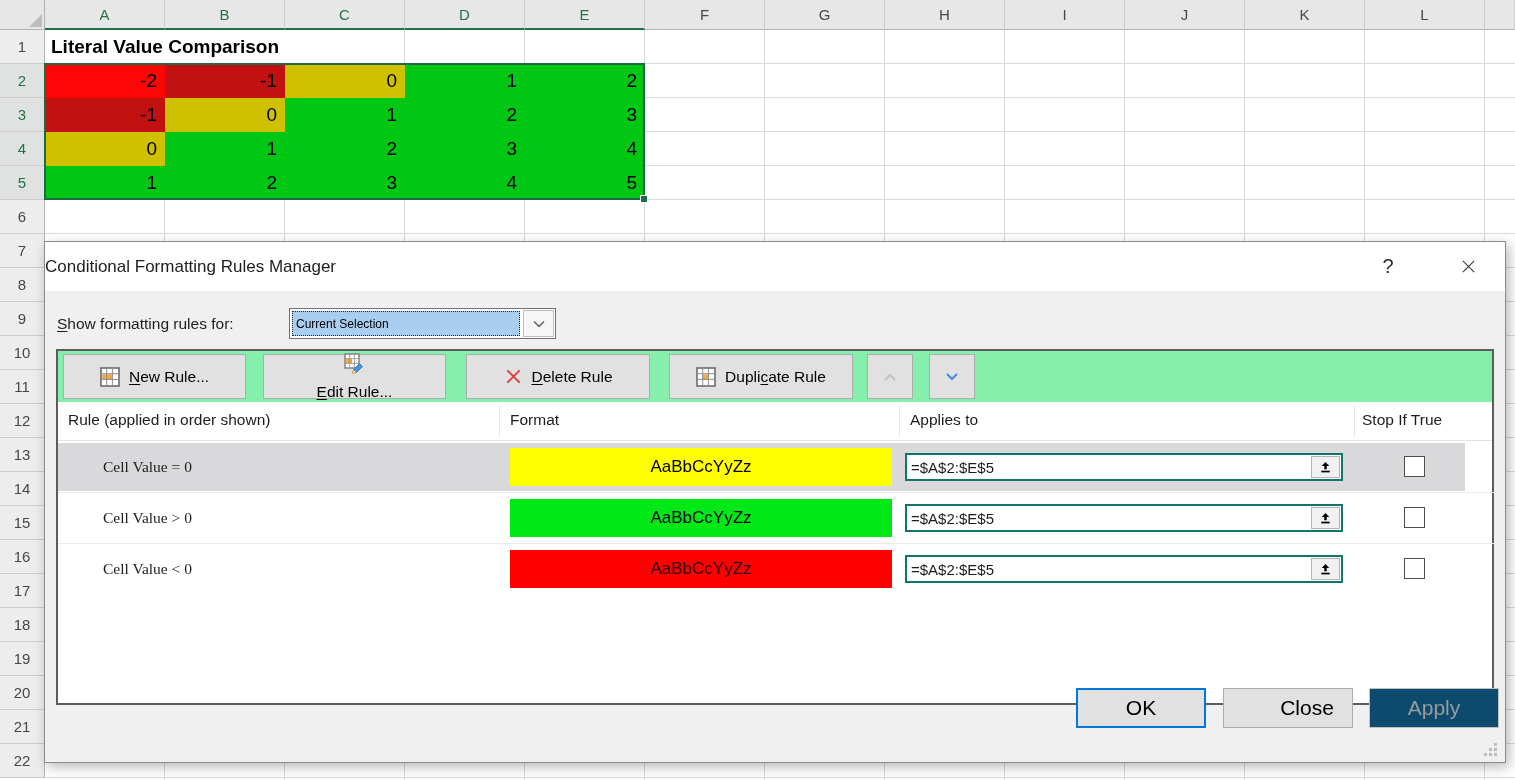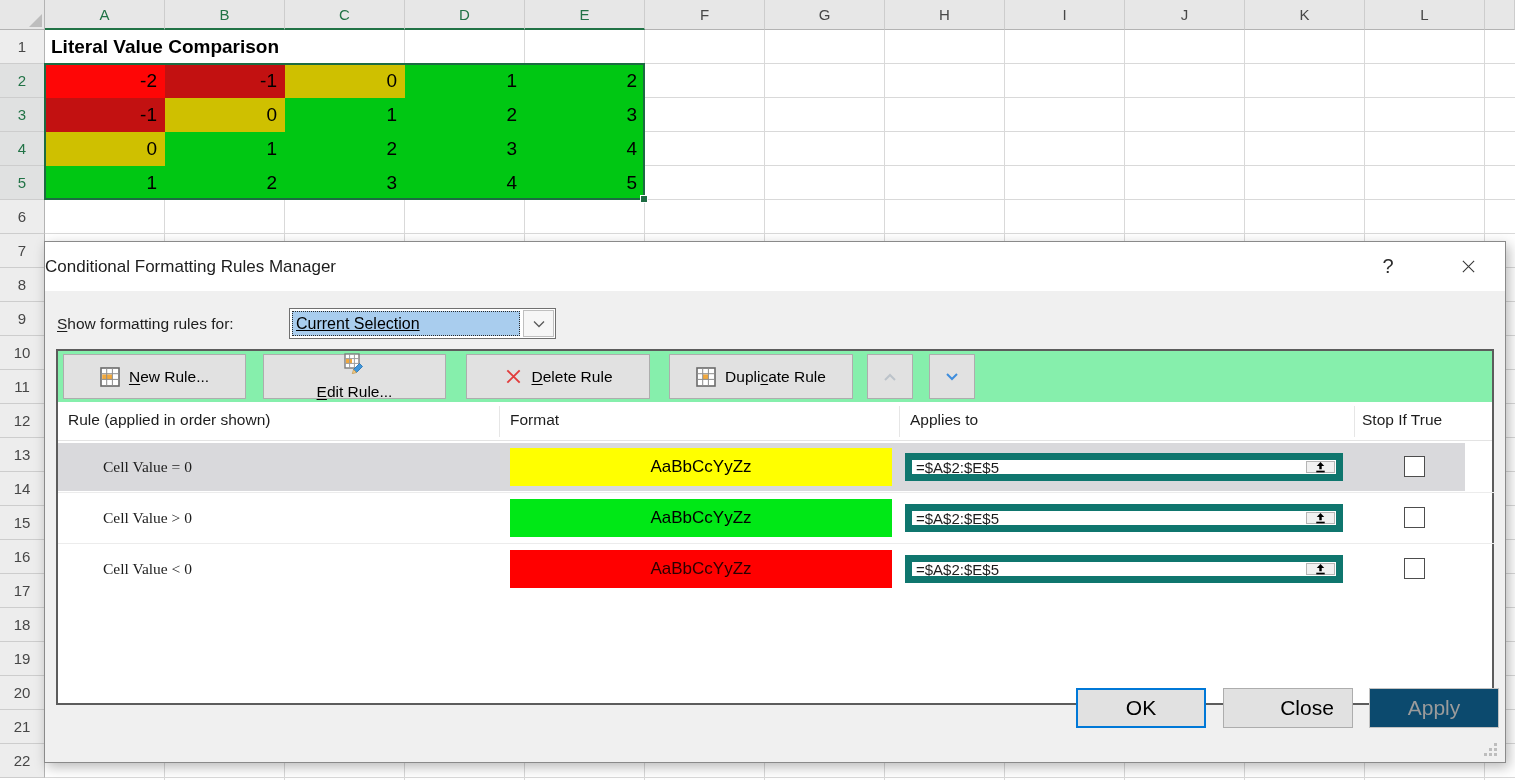--- a/index.html
+++ b/index.html
@@ -48,22 +48,22 @@
               display:flex; align-items:center; justify-content:center; cursor:default; }
   .dlg-close { position:absolute; left:1399px; top:0; width:48px; height:49px; background:none; border:none;
                display:flex; align-items:center; justify-content:center; cursor:default; }
 
   .show-row { position:absolute; left:12px; top:66px; height:31px; display:flex; align-items:center; }
   .show-label { font-size:15.5px; color:#1d1d1d; }
   .mn { text-decoration:underline; text-underline-offset:2px; }
   .combo { position:absolute; left:244px; top:66px; width:267px; height:31px; background:#fff;
            border:1px solid #707070; display:flex; }
   .combo-text { flex:1; margin:2px; background:var(--combo-highlight); outline:1px dotted #2b2b2b;
-                outline-offset:-1px; font-size:16px; color:#000; padding-left:4px;
-                display:flex; align-items:center;text-decoration:underline; }
+                outline-offset:-1px; font-size:12px; color:#000; padding-left:4px;
+                display:flex; align-items:center; }
   .combo-btn { width:31px; margin:1px; background:#f6f6f6; border:1px solid #bfbfbf;
                display:flex; align-items:center; justify-content:center; }
 
   .list-box { position:absolute; left:11px; top:107px; width:1438px; height:356px;
               border:2px solid #5c5c5c; background:#fff; }
   .toolbar { position:absolute; left:0; top:0; right:0; height:51px; background:#86efac; }
   .btn { position:absolute; top:3px; height:45px; background:#e1e1e1; border:1px solid #adadad;
          font-family:inherit; font-size:15.5px; color:#000; display:flex; align-items:center;
          justify-content:center; gap:9px; cursor:default; }
   .btn svg { flex:none; }
@@ -83,21 +83,21 @@
 
   .rows-host { position:absolute; left:0; top:92px; width:1407px; }
   .rrow { position:relative; height:48px; background:#fff; }
   .rrow + .rrow { margin-top:3px; }
   .rrow.sel { background:#d9d9dc; }
   .rrow:not(.sel)::before { content:""; position:absolute; left:0; top:-2px; right:-31px; height:1px; background:#ececec; }
   .r-name { position:absolute; left:45px; top:0; height:48px; line-height:48px; font-size:15.5px; color:#1d1d1d;font-family:Liberation Serif, serif; }
   .r-swatch { position:absolute; left:452px; top:5px; width:382px; height:38px; text-align:center;
               line-height:38px; font-size:17px; }
   .r-applies { position:absolute; left:847px; top:10px; width:438px; height:28px; background:#fff;
-               border:7px solid #0f766e; display:flex; }
+               border:2px solid #0f766e; display:flex; }
   .r-input { flex:1; border:none; outline:none; background:transparent; font-family:inherit;
              font-size:15px; color:#1d1d1d; padding:0 4px; min-width:0; }
   .collapse { width:29px; margin:1px; background:#f1f1f1; border:1px solid #b5b5b5;
               display:flex; align-items:center; justify-content:center; cursor:default; }
   .r-check { position:absolute; left:1346px; top:13px; width:21px; height:21px; background:#fff;
              border:1px solid #4d4d4d; }
 
   .footer-btn { position:absolute; top:446px; width:130px; height:40px; background:#e1e1e1;
                 border:1px solid #adadad; font-family:inherit; font-size:21px; color:#000;
                 display:flex; align-items:center; justify-content:center; cursor:default; }

